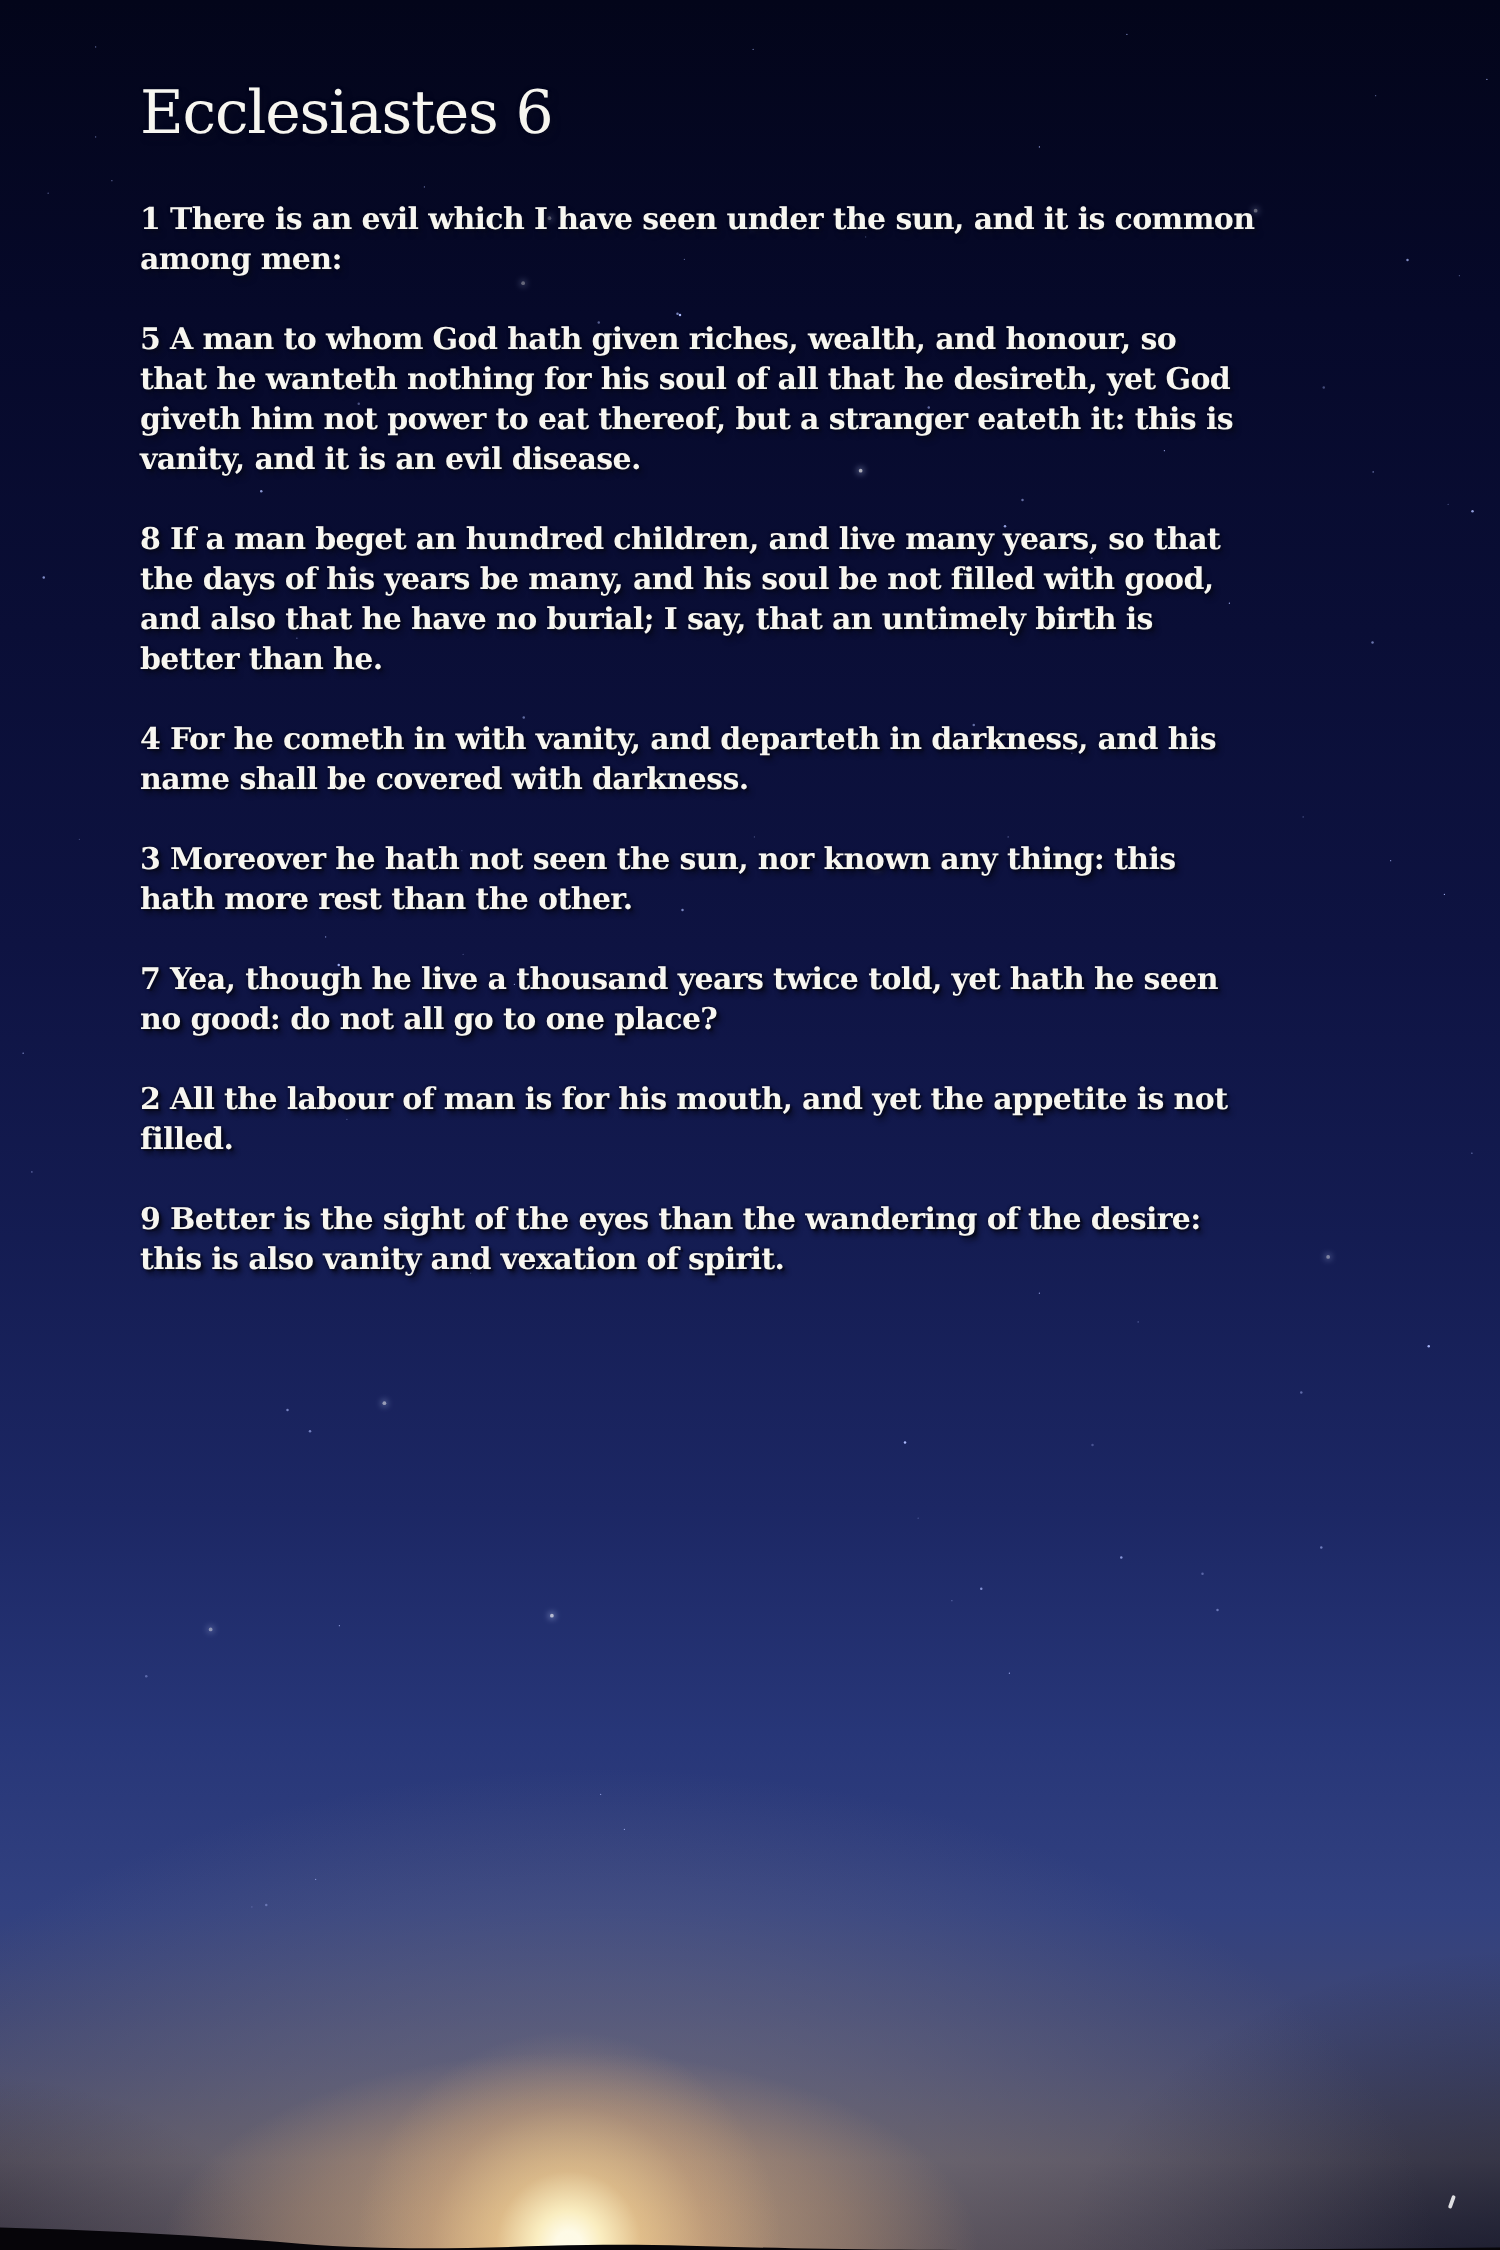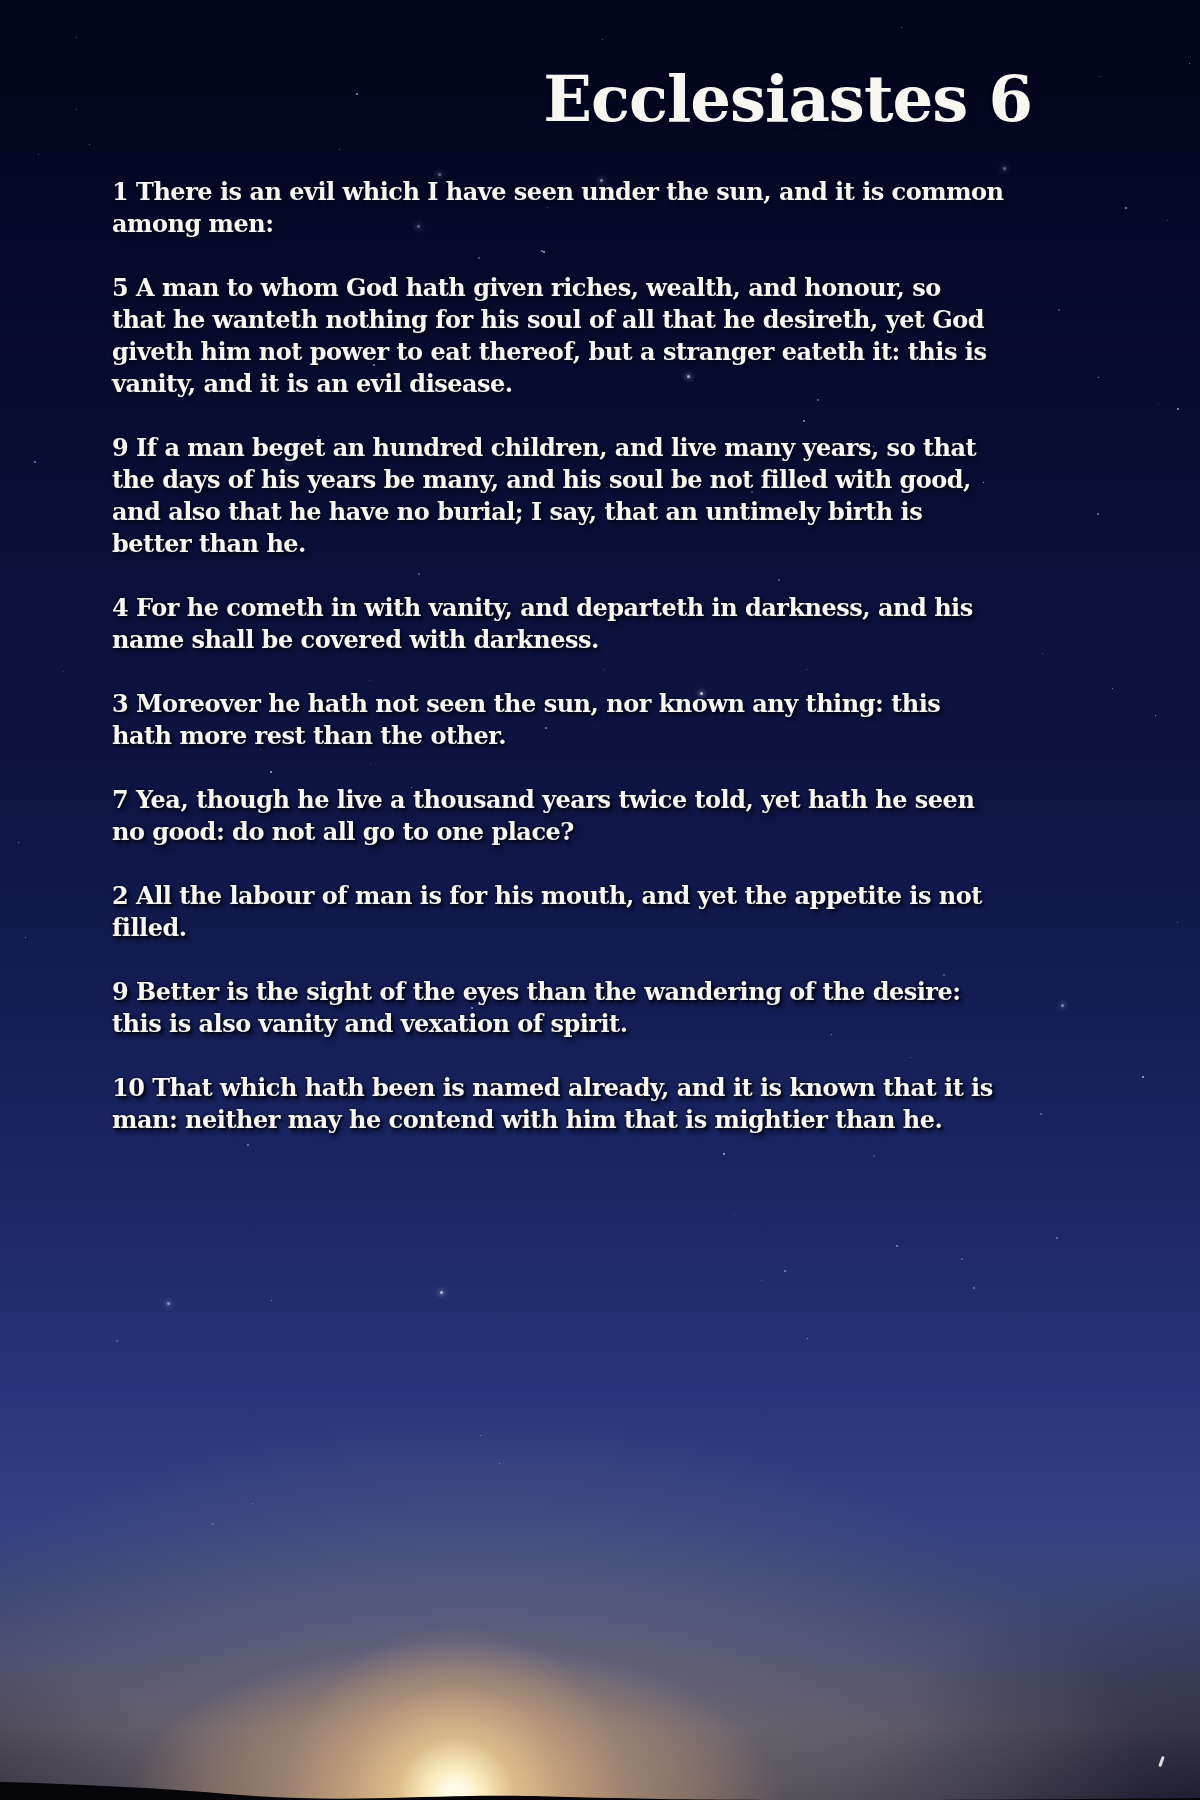--- a/index.html
+++ b/index.html
@@ -64,22 +64,22 @@
   
   .content{
     position:absolute;inset:0;z-index:3;
     box-sizing:border-box;
     padding:64px 0 0 112px;
     color:var(--text,#f7f6f0);
   }
   .title{
     width:920px;
     margin:0 0 42px 0;
-    font-size:64px;line-height:1.1;
-    font-weight:700;text-align:right;
+    font-size:48px;line-height:1.1;
+    font-weight:400;text-align:left;
     letter-spacing:-1px;
     text-shadow:
       0 0 2px rgba(8,10,32,0.55),
       2px 2px 1px rgba(8,10,32,0.9),
       3px 4px 5px rgba(8,10,32,0.85),
       -1px -1px 2px rgba(8,10,32,0.4);
   }
   .verse{
     width:980px;
     margin:0 0 32px 0;
@@ -202,30 +202,28 @@
   </svg>
 
   <main class="content">
     <h1 class="title">Ecclesiastes 6</h1>
     <p class="verse">1 There is an evil which I have seen under the sun, and it is common
 among men:</p>
     <p class="verse">5 A man to whom God hath given riches, wealth, and honour, so
 that he wanteth nothing for his soul of all that he desireth, yet God
 giveth him not power to eat thereof, but a stranger eateth it: this is
 vanity, and it is an evil disease.</p>
-    <p class="verse">9 If a man beget an hundred children, and live many years, so that
+    <p class="verse">8 If a man beget an hundred children, and live many years, so that
 the days of his years be many, and his soul be not filled with good,
 and also that he have no burial; I say, that an untimely birth is
 better than he.</p>
     <p class="verse">4 For he cometh in with vanity, and departeth in darkness, and his
 name shall be covered with darkness.</p>
     <p class="verse">3 Moreover he hath not seen the sun, nor known any thing: this
 hath more rest than the other.</p>
     <p class="verse">7 Yea, though he live a thousand years twice told, yet hath he seen
 no good: do not all go to one place?</p>
     <p class="verse">2 All the labour of man is for his mouth, and yet the appetite is not
 filled.</p>
     <p class="verse">9 Better is the sight of the eyes than the wandering of the desire:
 this is also vanity and vexation of spirit.</p>
-    <p class="verse">10 That which hath been is named already, and it is known that it is
-man: neither may he contend with him that is mightier than he.</p>
   </main>
 </div>
 
 </body></html>

